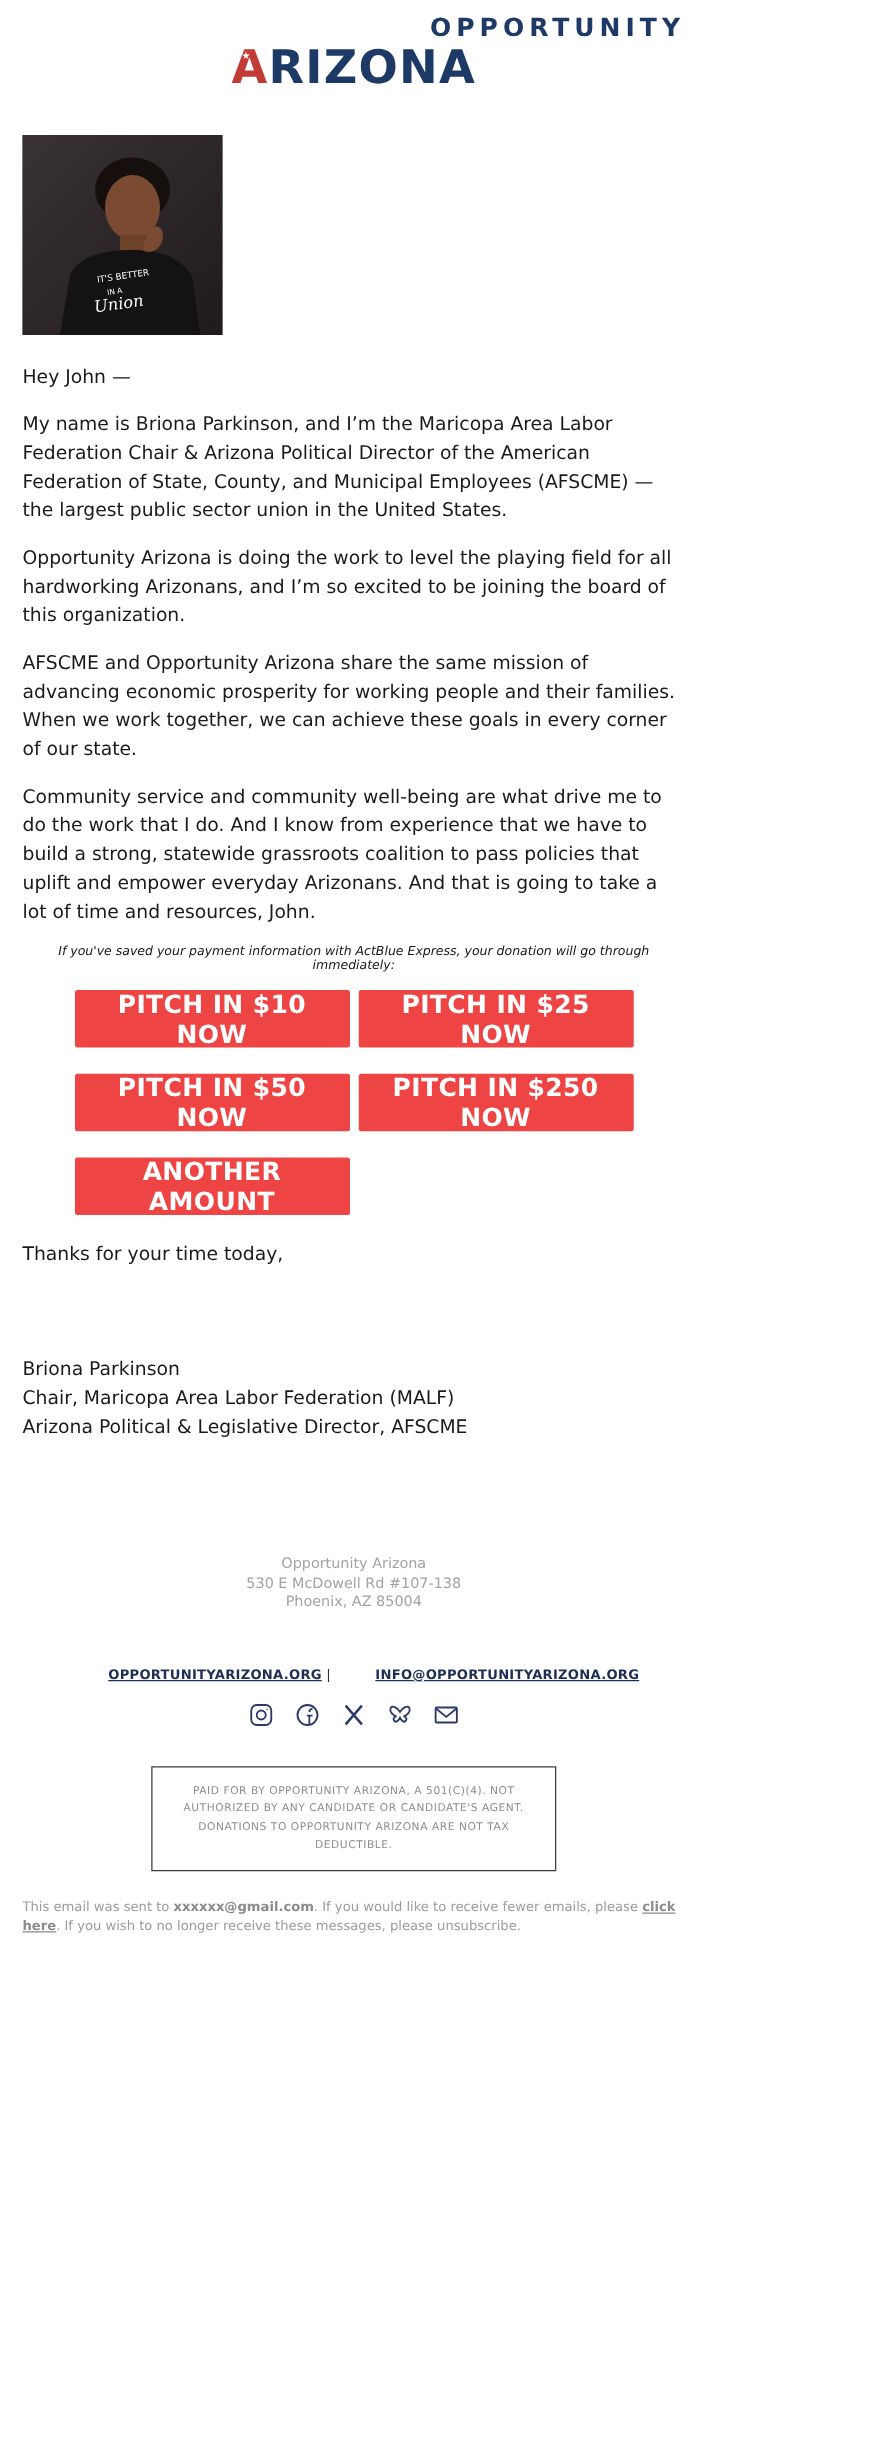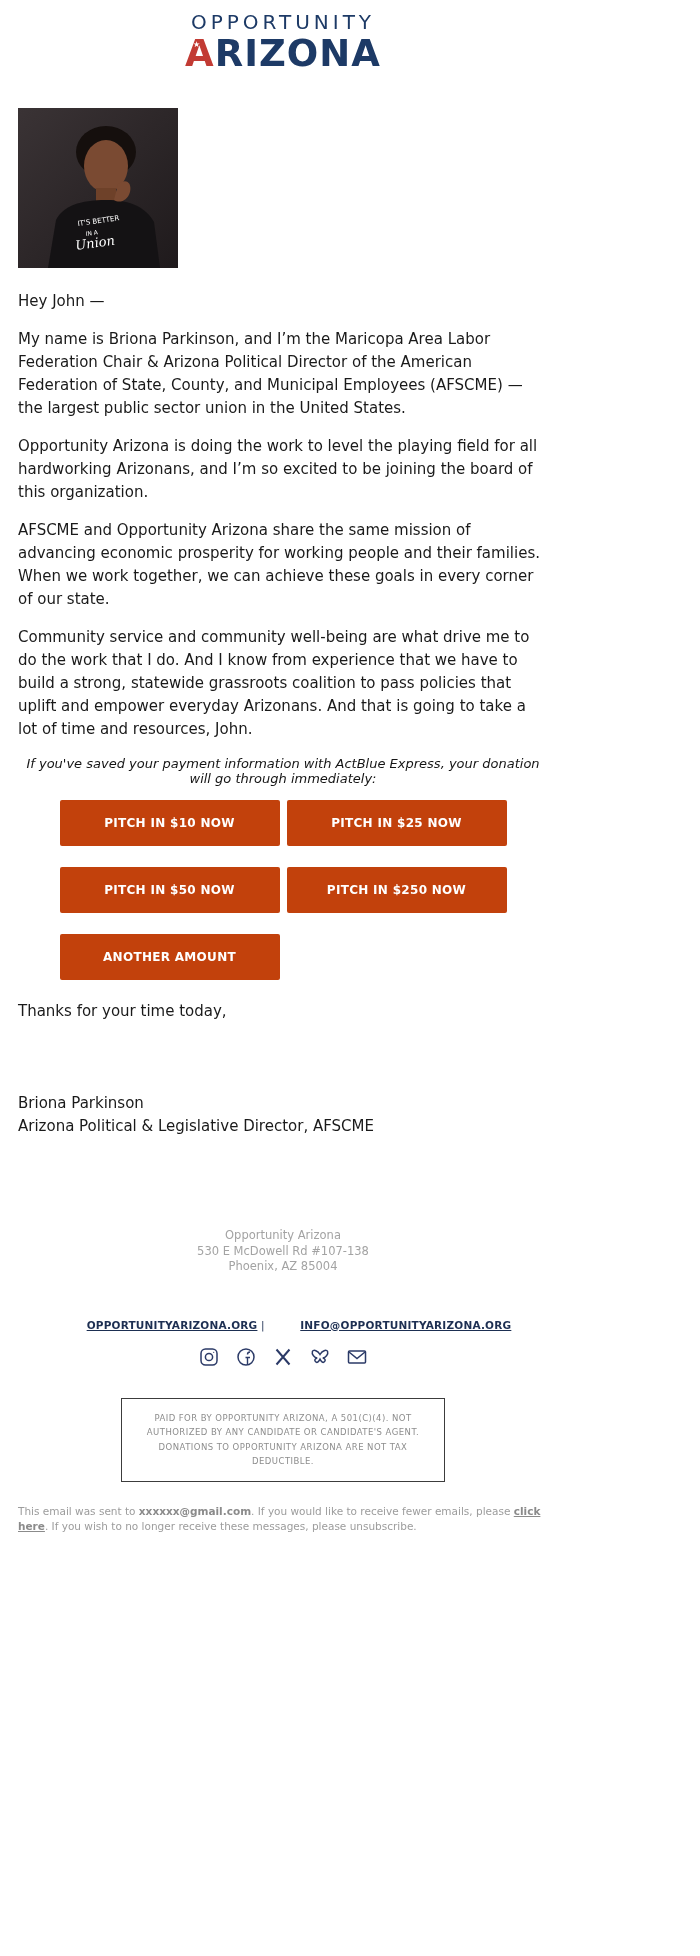--- a/index.html
+++ b/index.html
@@ -6,40 +6,40 @@
   html, body { margin: 0; padding: 0; }
   body {
     width: 700px; height: 1956px; background: #ffffff;
     font-family: "DejaVu Sans", "Liberation Sans", sans-serif;
     color: #1a1a1a; overflow: hidden;
   }
   .email-wrap { width: 566px; padding: 10px 18px 0 18px; }
 
   
   .logo { text-align: center; margin-top: 2px; line-height: 1; }
-  .logo-line1 { font-size: 20px; font-weight: normal; letter-spacing: 4px; color: #1d3a66; display:block; }
+  .logo-line1 { font-size: 20px; font-weight: bold; letter-spacing: 4px; color: #1d3a66; display:block;text-align:right; }
   .logo-line2 { font-size: 37px; font-weight: bold; letter-spacing: 1px; color: #1d3a66; display:block; margin-top: 3px; }
   .logo-a { color: #c23b34; position: relative; }
   .logo-a .star { position: absolute; top: 9px; left: 8px; font-size: 8px; color: #ffffff; letter-spacing: 0; }
 
   
   .photo { width: 160px; height: 160px; margin-top: 36px; display:block; background:#272123; }
 
   
   .para { font-size: 15px; line-height: 23px; margin: 0 0 15px 0; }
   .greeting { margin-top: 22px; }
   .ask-para { margin-bottom: 10px; }
   .ask-link { color: #3a6186; text-decoration: underline; }
-  .actblue-note { font-style: italic; font-size: 13px; color: #151515; text-align: center; margin: 2px 0 14px 0; }
+  .actblue-note { font-style: italic; font-size: 10px; color: #151515; text-align: center; margin: 2px 0 14px 0; }
 
   
   .btn-grid { width: 447px; margin: 0 auto; display: grid; grid-template-columns: 220px 220px; column-gap: 7px; row-gap: 21px; }
   .donate-btn {
-    height: 46px; background: #c2410c; color: #ffffff; font-weight: bold;
-    font-size: 12px; letter-spacing: 0.3px; border: none; border-radius: 2px;
+    height: 46px; background: #ef4444; color: #ffffff; font-weight: bold;
+    font-size: 20px; letter-spacing: 0.3px; border: none; border-radius: 2px;
     display: flex; align-items: center; justify-content: center; cursor: pointer;
     font-family: "DejaVu Sans", "Liberation Sans", sans-serif;
   }
 
   .thanks { margin-top: 20px; }
   .signature { margin-top: 69px; }
   .sig-line { font-size: 15px; line-height: 23px; }
 
   
   .footer-address { margin-top: 90px; text-align: center; font-size: 11.5px; line-height: 15.5px; color: #a3a3a3; }
@@ -106,20 +106,21 @@
     <button class="donate-btn">PITCH IN $25 NOW</button>
     <button class="donate-btn">PITCH IN $50 NOW</button>
     <button class="donate-btn">PITCH IN $250 NOW</button>
     <button class="donate-btn">ANOTHER AMOUNT</button>
   </div>
 
   <p class="para thanks">Thanks for your time today,</p>
 
   <div class="signature">
     <div class="sig-line">Briona Parkinson</div>
+    <div class="sig-line">Chair, Maricopa Area Labor Federation (MALF)</div>
     <div class="sig-line">Arizona Political &amp; Legislative Director, AFSCME</div>
   </div>
 
   <div class="footer-address">
     <div>Opportunity Arizona</div>
     <div>530 E McDowell Rd #107-138</div>
     <div>Phoenix, AZ 85004</div>
   </div>
 
   <div class="footer-links">

